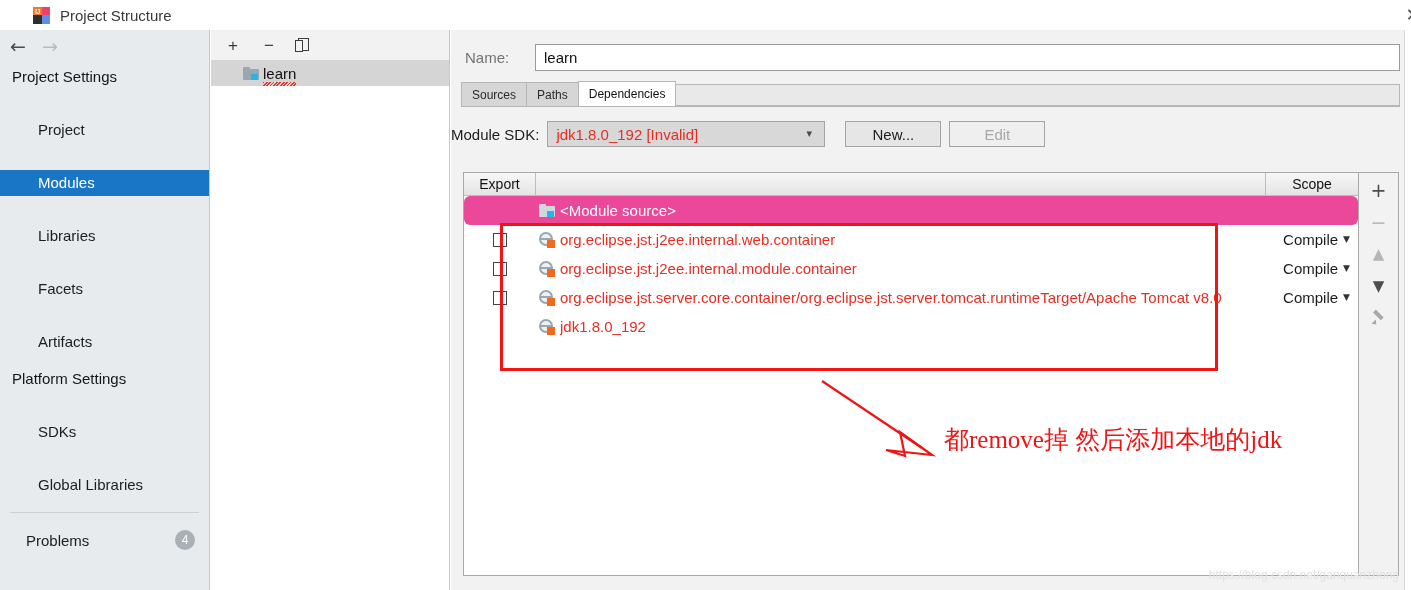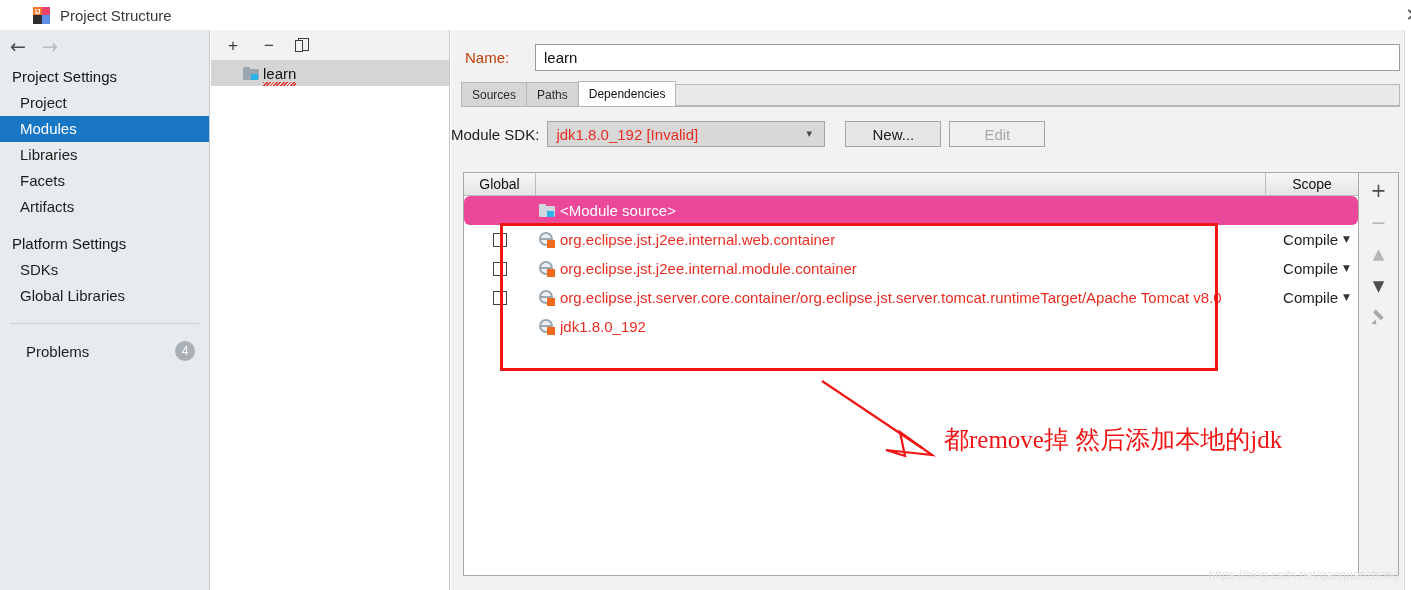--- a/index.html
+++ b/index.html
@@ -74,23 +74,24 @@
   }
   .nav-arrow.disabled { color: #b8bcc0; }
 
   .sect-head {
     font-size: 15px; font-weight: normal; color: #151515;
     padding: 5px 0 5px 12px;
   }
   .sect-head.sp { margin-top: 10px; }
   .nav-item {
     font-size: 15px; color: #1d1d1d;
-    padding: 4px 0 4px 20px;
+    padding: 4px 0 4px 38px;
     height: 26px; line-height: 18px;
     cursor: pointer;
+    margin-top: 27px;
   }
   .nav-item.selected {
     background: #1976c5; color: #ffffff;
   }
   .sb-divider {
     margin: 14px 10px 0 10px;
     border-top: 1px solid #cbd0d4;
   }
   .problems-row {
     margin-top: 14px;
@@ -177,21 +178,21 @@
   
   .detail {
     position: absolute; left: 451px; top: 30px;
     width: 960px; height: 560px;
     background: #f2f2f2;
   }
   .name-row {
     display: flex; align-items: center;
     padding: 14px 11px 0 14px;
   }
-  .name-label { font-size: 15px; color: #c2410c; width: 70px; }
+  .name-label { font-size: 15px; color: #737373; width: 70px; }
   .name-input {
     flex: 1; height: 27px;
     border: 1px solid #9a9a9a;
     background: #ffffff;
     font-size: 15px; color: #111;
     padding: 0 8px;
     font-family: "Liberation Sans", sans-serif;
     outline: none;
   }
 
@@ -526,21 +527,21 @@
         <span class="chev">▾</span>
       </div>
       <div class="btn new">New...</div>
       <div class="btn edit">Edit</div>
     </div>
 
     <div class="deptable-wrap">
       <div class="deptable">
 
         <div class="dep-head">
-          <div class="dh-export">Global</div>
+          <div class="dh-export">Export</div>
           <div class="dh-mid"></div>
           <div class="dh-scope">Scope</div>
         </div>
 
         <div class="dep-row selected">
           <div class="dr-export"></div>
           <div class="dr-name">
             <span class="msrc-icon">
               <span class="ftab"></span>
                 <span class="fbody"></span>

